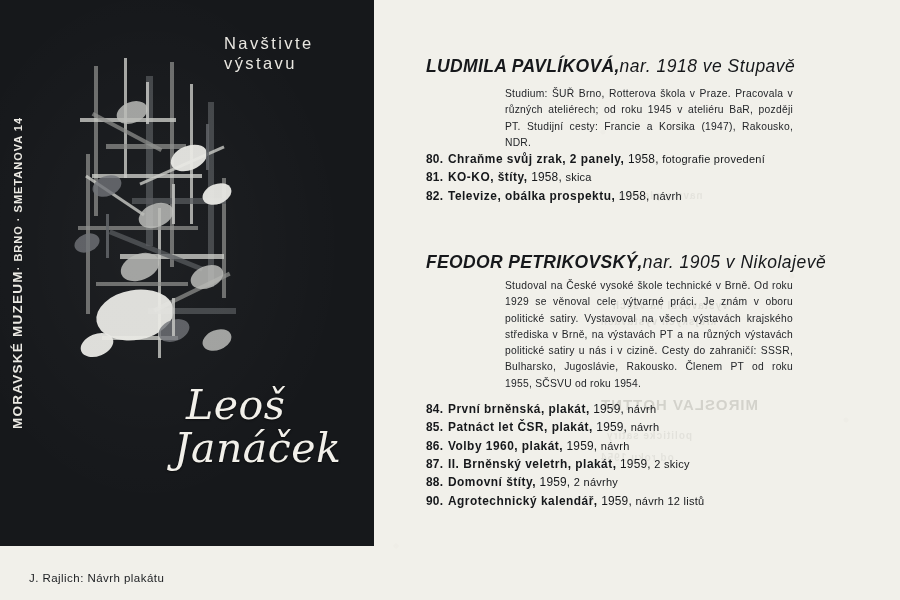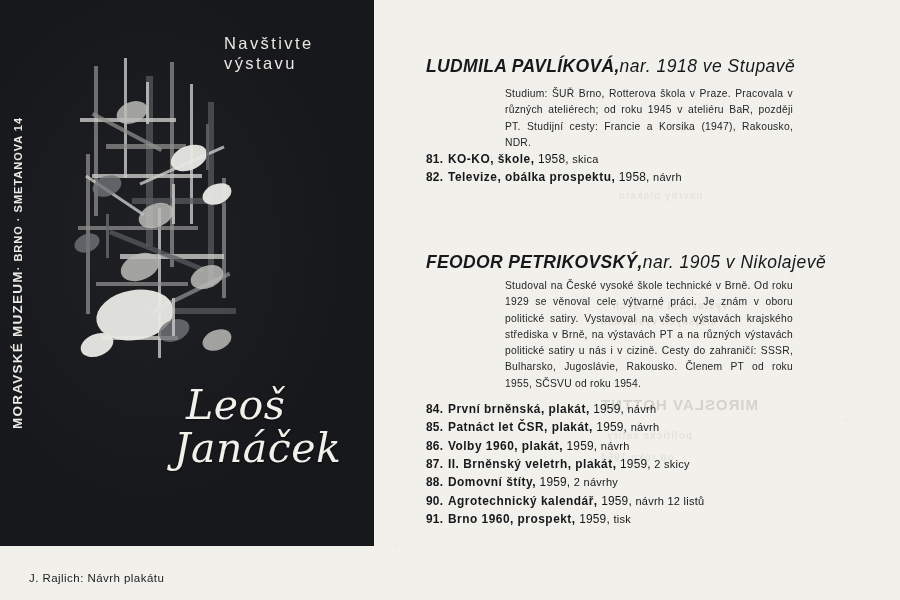--- a/index.html
+++ b/index.html
@@ -208,33 +208,33 @@
 
   <div id="col">
 
     <div class="artist-name" id="name1">
       <span>LUDMILA PAVLÍKOVÁ,</span><span class="norm">nar. 1918 ve Stupavě</span>
     </div>
 
     <div class="bio" id="bio1">Studium: ŠUŘ Brno, Rotterova škola v Praze. Pracovala v různých ateliérech; od roku 1945 v ateliéru BaR, později PT. Studijní cesty: Francie a Korsika (1947), Rakousko, NDR.</div>
 
     <ul class="works" id="list1">
-      <li><span class="num">81.</span><span class="ttl">KO-KO, škole,</span> <span class="yr">1958,</span> <span class="tech">skica</span></li>
+      <li><span class="num">80.</span><span class="ttl">Chraňme svůj zrak, 2 panely,</span> <span class="yr">1958,</span> <span class="tech">fotografie provedení</span></li>
+      <li><span class="num">81.</span><span class="ttl">KO-KO, štíty,</span> <span class="yr">1958,</span> <span class="tech">skica</span></li>
       <li><span class="num">82.</span><span class="ttl">Televize, obálka prospektu,</span> <span class="yr">1958,</span> <span class="tech">návrh</span></li>
     </ul>
 
     <div class="artist-name" id="name2">
       <span>FEODOR PETRIKOVSKÝ,</span><span class="norm">nar. 1905 v Nikolajevě</span>
     </div>
 
     <div class="bio" id="bio2">Studoval na České vysoké škole technické v Brně. Od roku 1929 se věnoval cele výtvarné práci. Je znám v oboru politické satiry. Vystavoval na všech výstavách krajského střediska v Brně, na výstavách PT a na různých výstavách politické satiry u nás i v cizině. Cesty do zahraničí: SSSR, Bulharsko, Jugoslávie, Rakousko. Členem PT od roku 1955, SČSVU od roku 1954.</div>
 
     <ul class="works" id="list2">
       <li><span class="num">84.</span><span class="ttl">První brněnská, plakát,</span> <span class="yr">1959,</span> <span class="tech">návrh</span></li>
       <li><span class="num">85.</span><span class="ttl">Patnáct let ČSR, plakát,</span> <span class="yr">1959,</span> <span class="tech">návrh</span></li>
       <li><span class="num">86.</span><span class="ttl">Volby 1960, plakát,</span> <span class="yr">1959,</span> <span class="tech">návrh</span></li>
       <li><span class="num">87.</span><span class="ttl">II. Brněnský veletrh, plakát,</span> <span class="yr">1959,</span> <span class="tech">2 skicy</span></li>
       <li><span class="num">88.</span><span class="ttl">Domovní štíty,</span> <span class="yr">1959,</span> <span class="tech">2 návrhy</span></li>
       <li><span class="num">90.</span><span class="ttl">Agrotechnický kalendář,</span> <span class="yr">1959,</span> <span class="tech">návrh 12 listů</span></li>
-      <li><span class="num">91.</span><span class="ttl">Brno 1960, prospekt,</span> <span class="yr">1959,</span> <span class="tech">tisk</span></li>
     </ul>
   </div>
 </div>
 
 </body></html>

